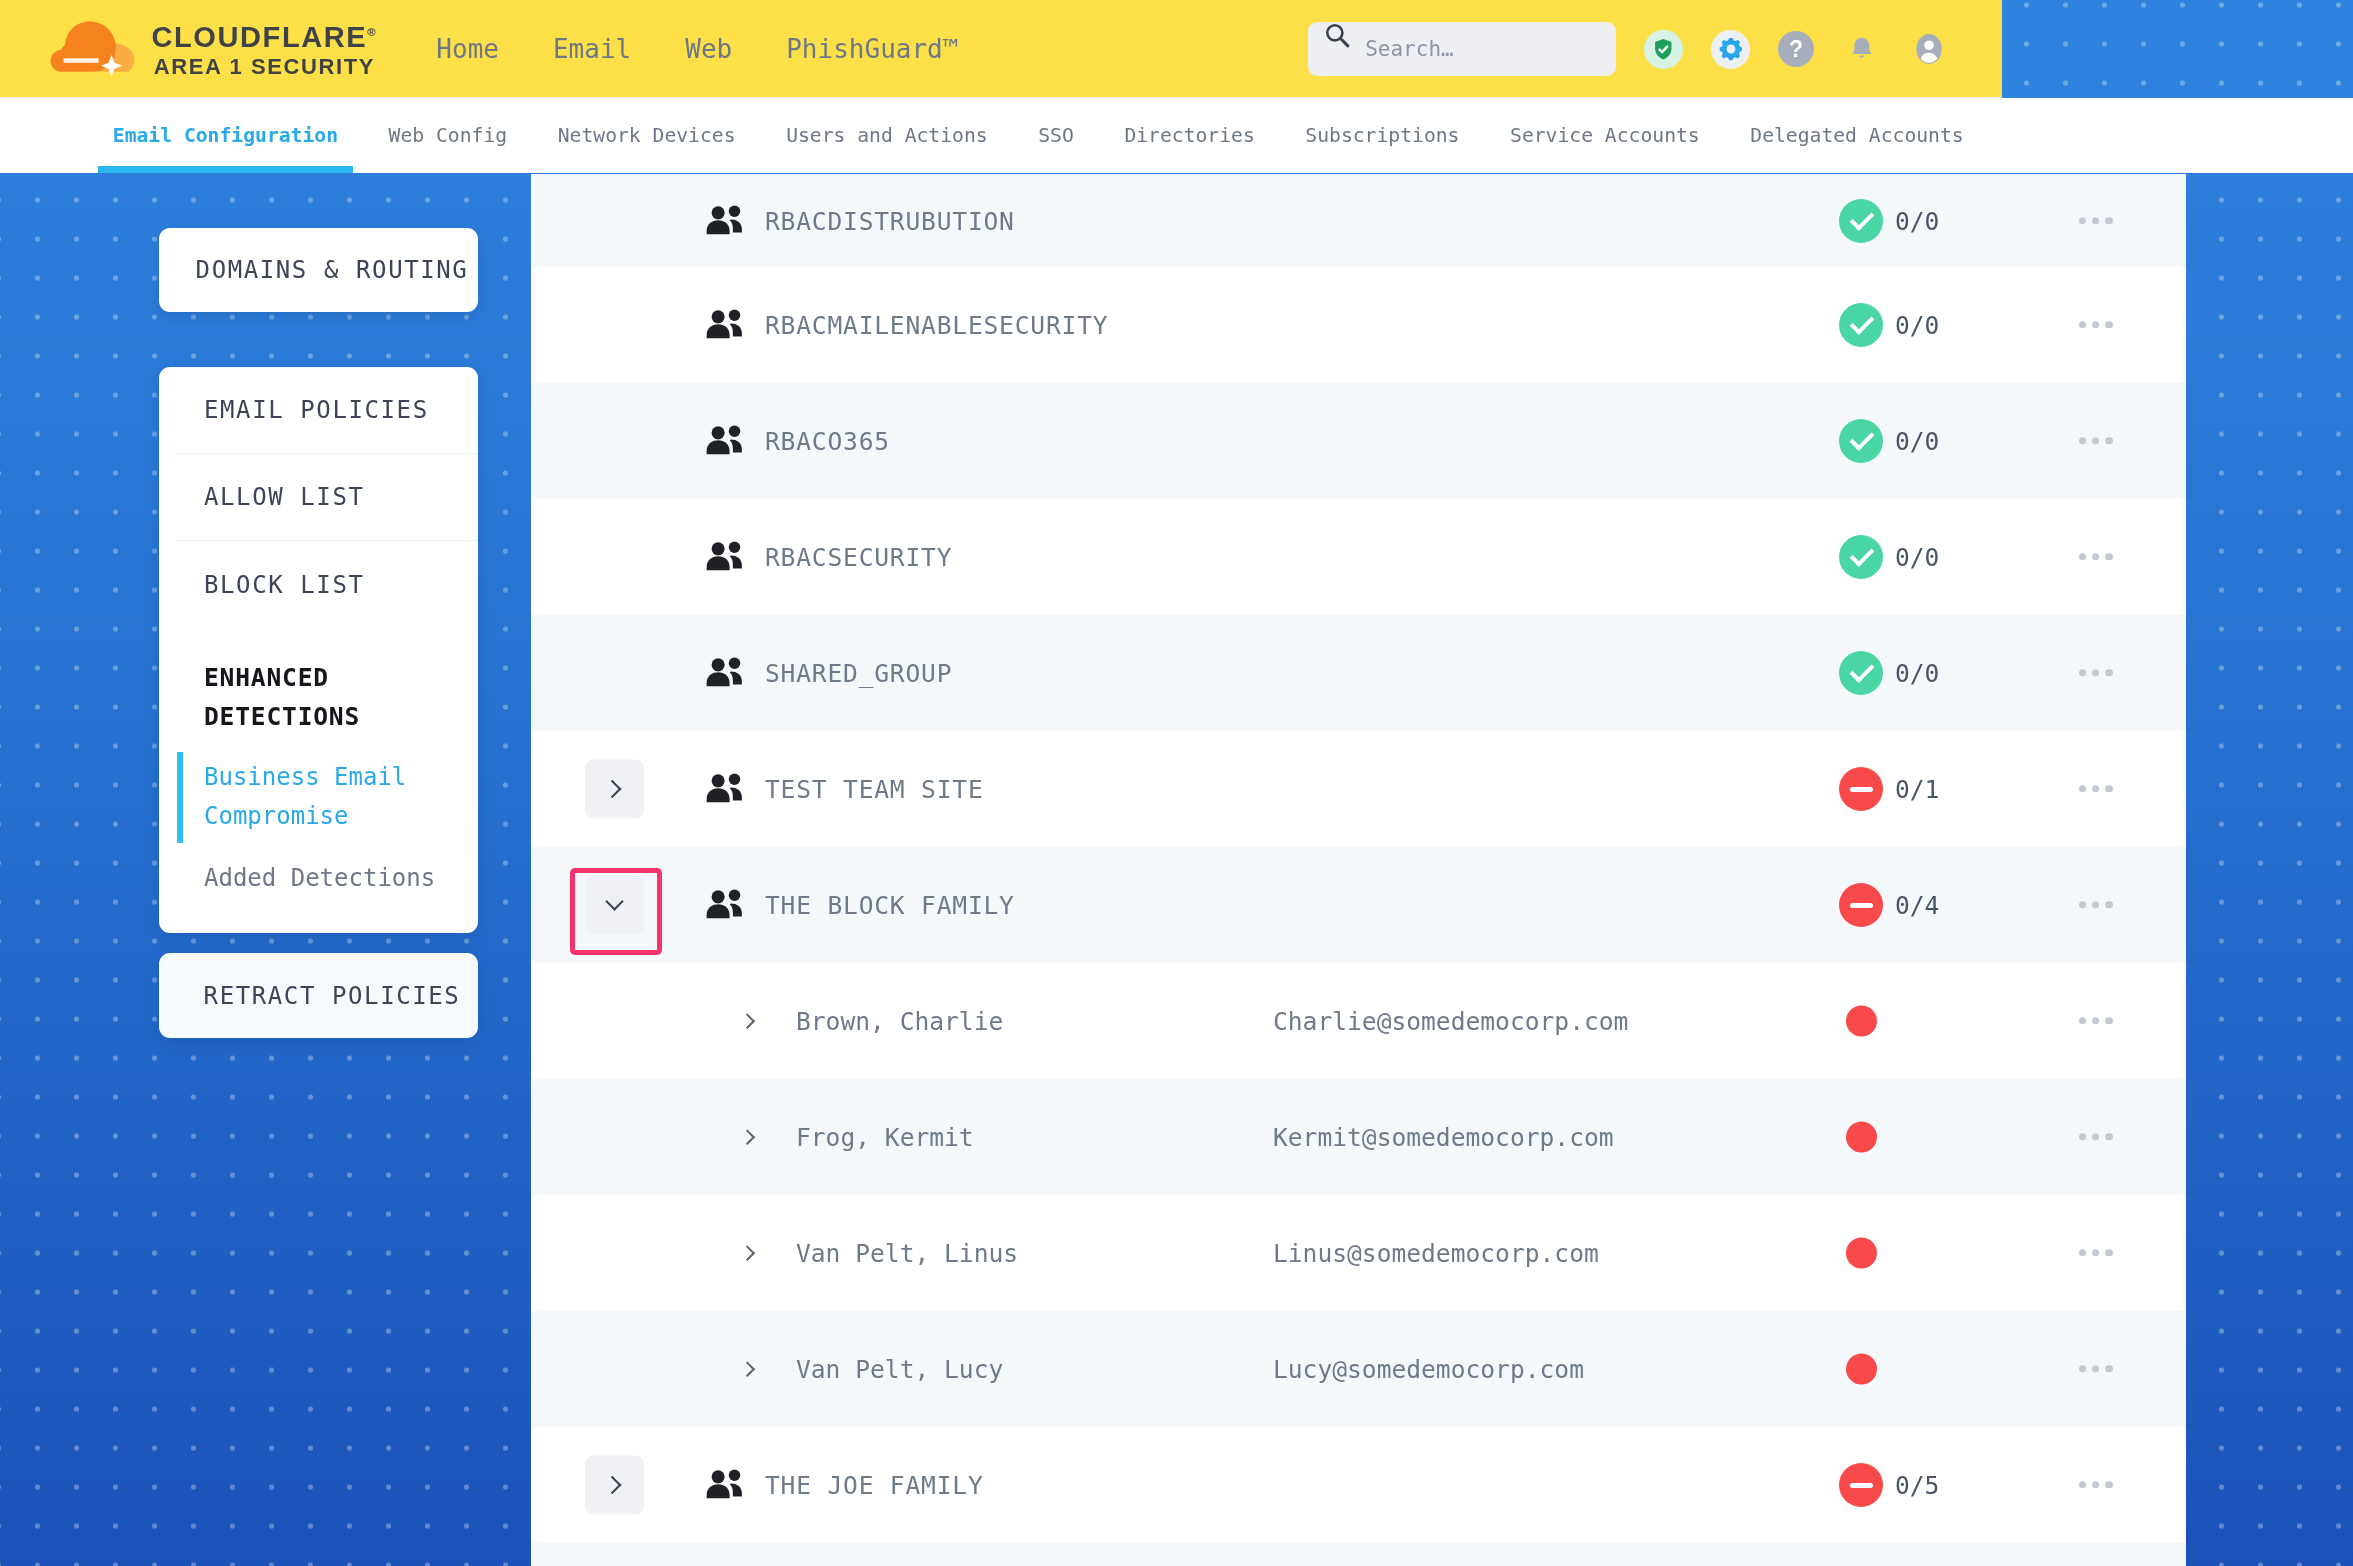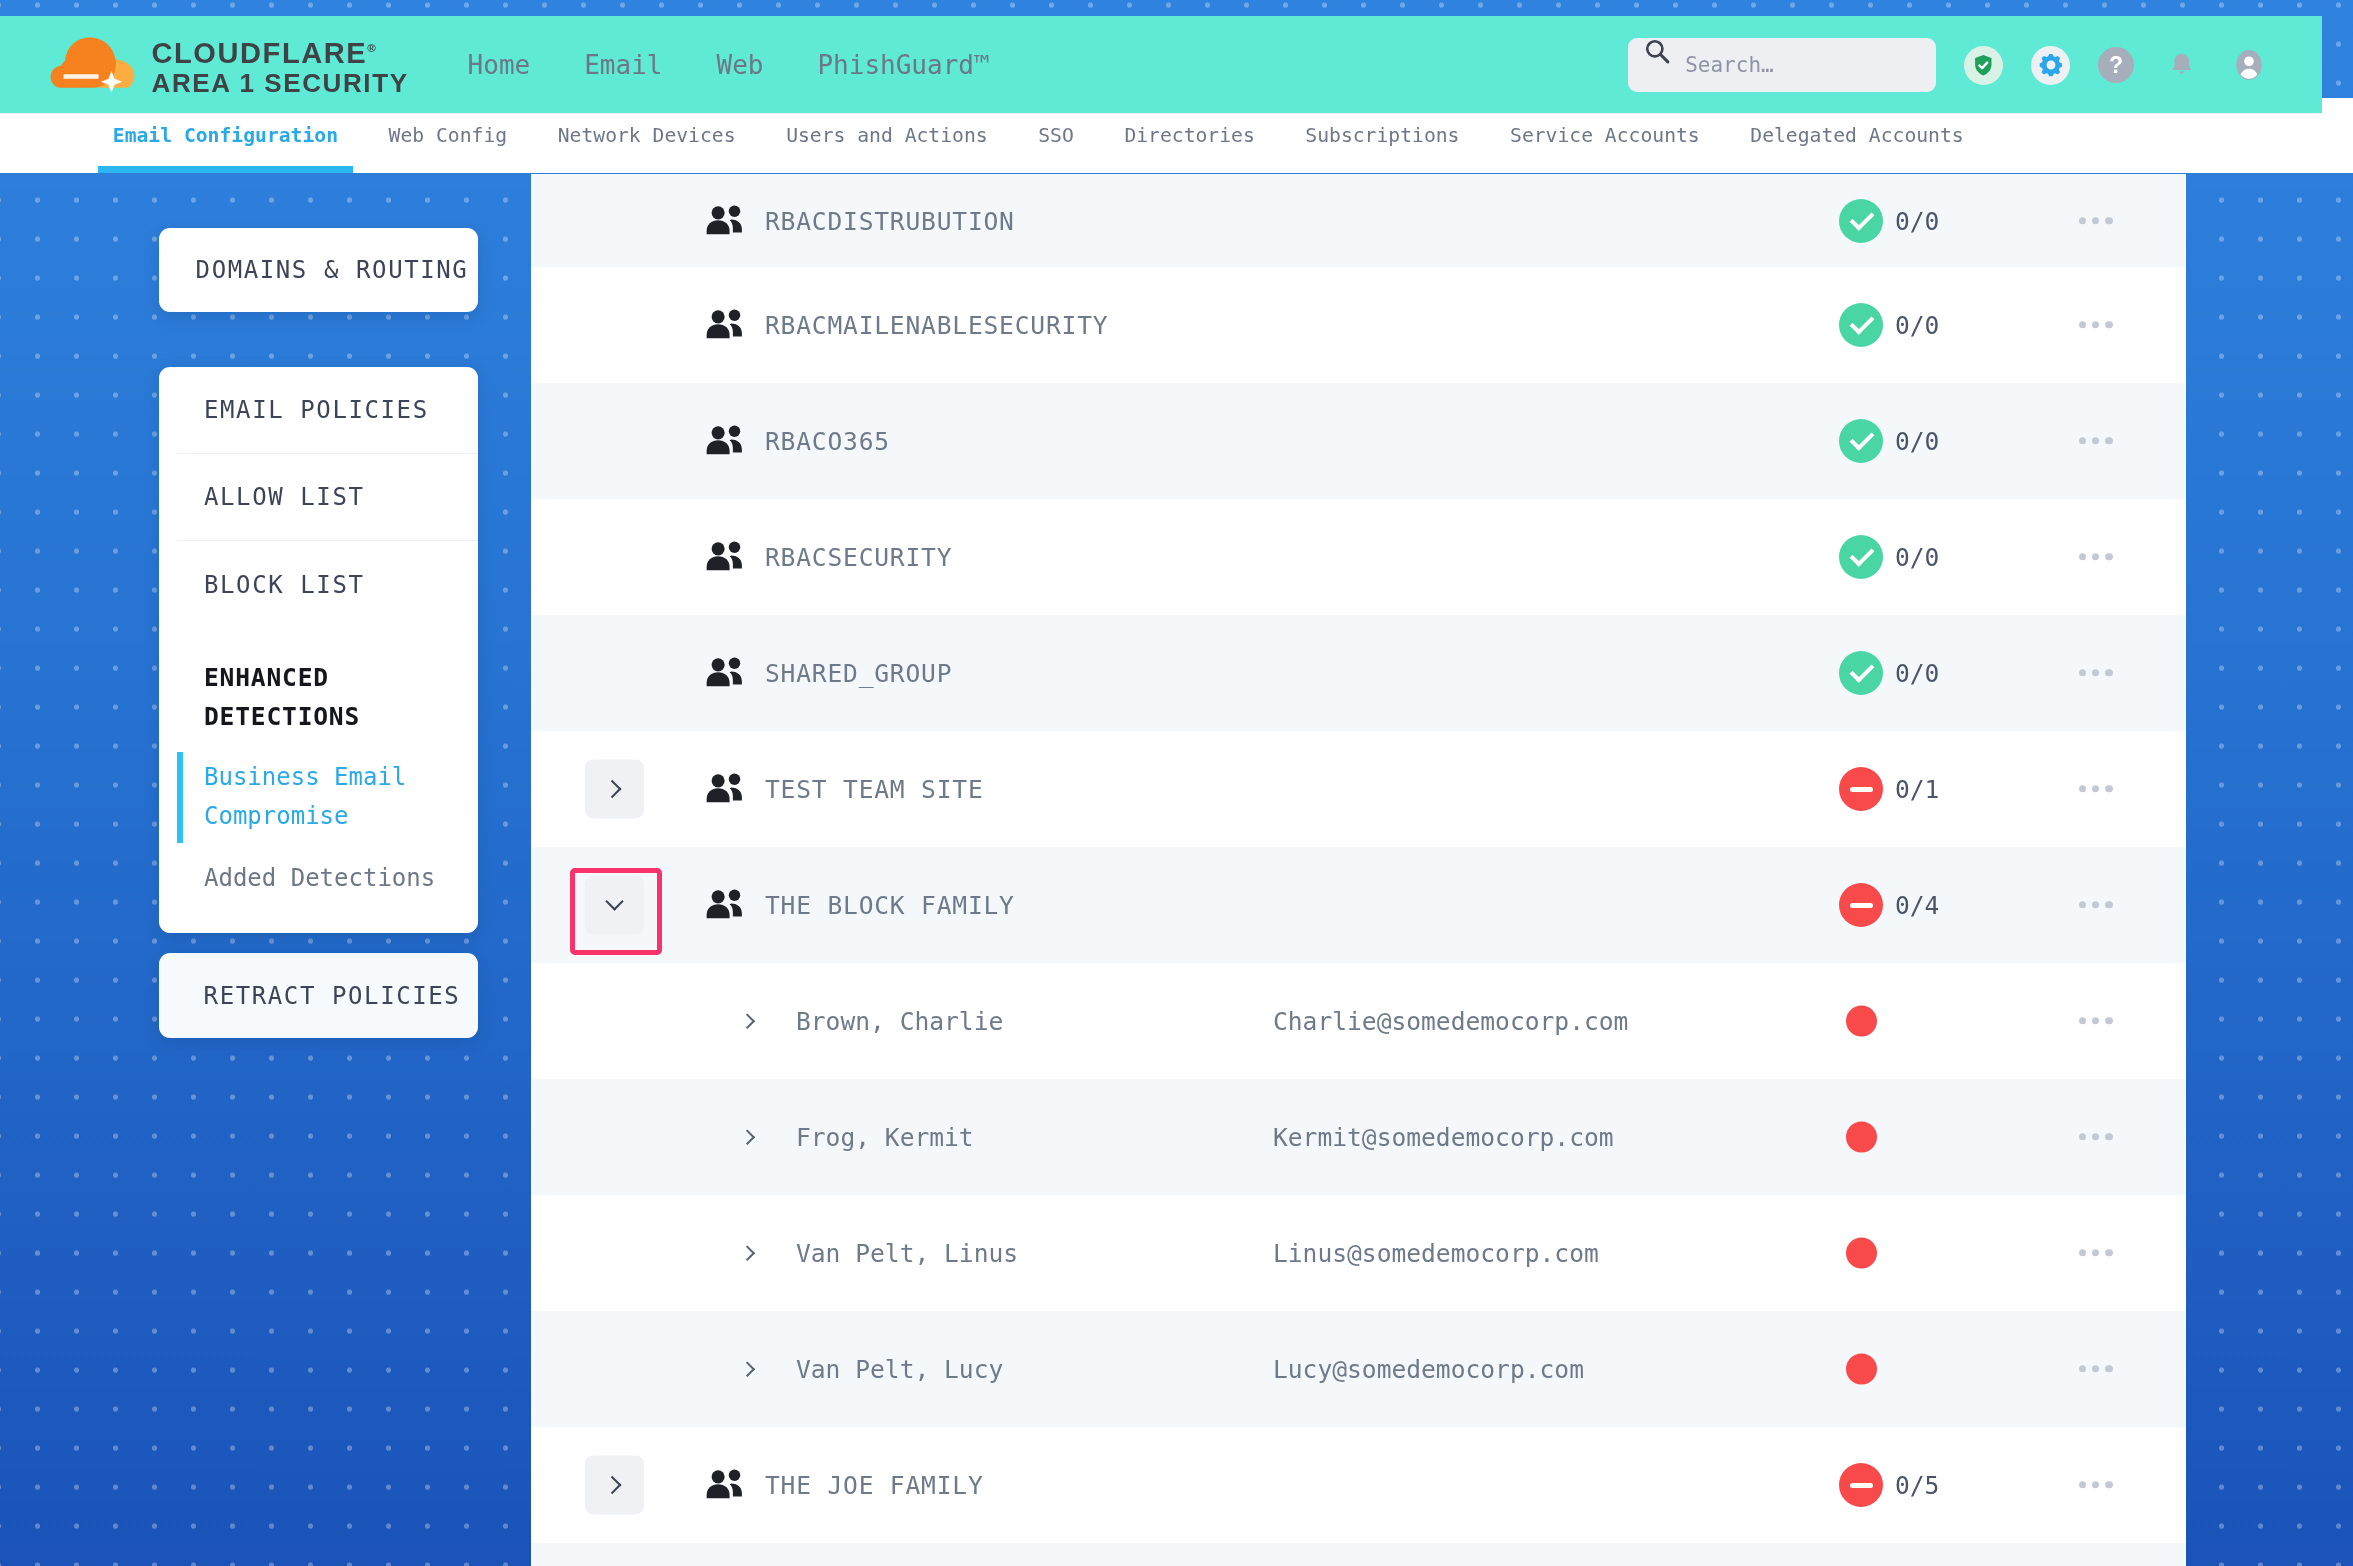--- a/index.html
+++ b/index.html
@@ -11,30 +11,30 @@
     position:absolute; inset:0;
     background-image:
       radial-gradient(rgba(255,255,255,0.30) 2.5px, rgba(255,255,255,0) 2.9px),
       linear-gradient(180deg, #2f83de 0%, #2672d0 45%, #1b53b8 100%);
     background-size:39px 39px, 100% 100%;
     background-position:18px 24.6px, 0 0;
   }
 
   
   .header {
-    position:absolute; left:0; top:0; width:2322px; height:98px;
-    background:#5eead4; border-bottom:1.6px solid #e9ebef;
-    display:flex; align-items:center; z-index:30;margin-top:16px;
+    position:absolute; left:0; top:0; width:2002px; height:98px;
+    background:#fde047; border-bottom:1.6px solid #e9ebef;
+    display:flex; align-items:center; z-index:30;
   }
   .logo { display:flex; align-items:center; margin-left:48px; cursor:pointer; }
   .logo svg { width:92px; height:70px; }
   .logo-text { margin-left:11.5px; color:#3f4347; font-family:"Liberation Sans", sans-serif; }
   .logo-line1 { font-size:29px; font-weight:bold; letter-spacing:1.6px; line-height:33px; }
   .logo-line1 sup { font-size:11.5px; }
-  .logo-line2 { font-size:26px; font-weight:bold; letter-spacing:1.6px; line-height:28px; }
+  .logo-line2 { font-size:22px; font-weight:bold; letter-spacing:1.6px; line-height:28px;text-align:center; }
   .top-nav { display:flex; gap:54px; margin-left:59px; }
   .top-nav .nav-link { font-size:26px; color:#6e7787; cursor:pointer; }
 
   .header-right { position:absolute; right:54px; top:0; height:98px; display:flex; align-items:center; gap:28px; }
   .search-box {
     width:308px; height:54px; background:#edeff2; border-radius:9px;
     display:flex; padding:0 16.4px; gap:14.8px;
   }
   .search-box svg { width:26px; height:26px; flex:none; }
   .search-box input {

